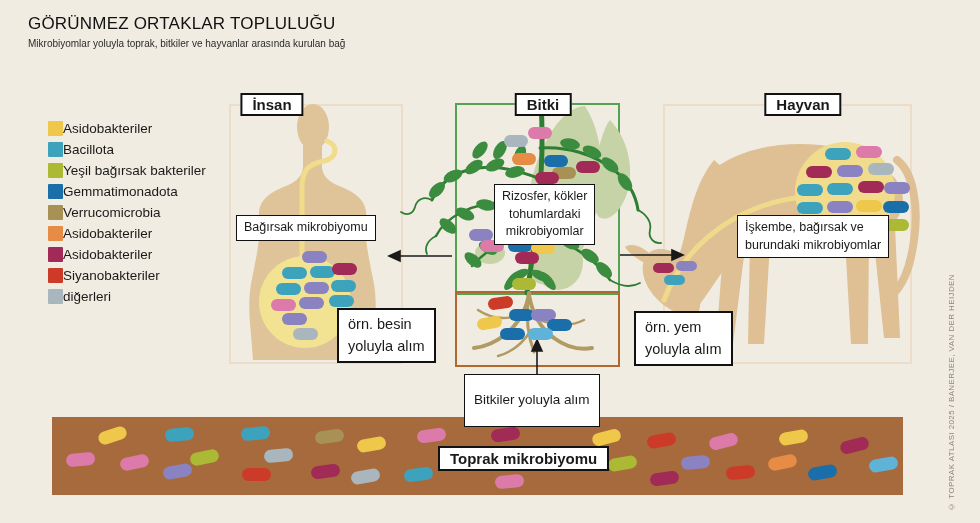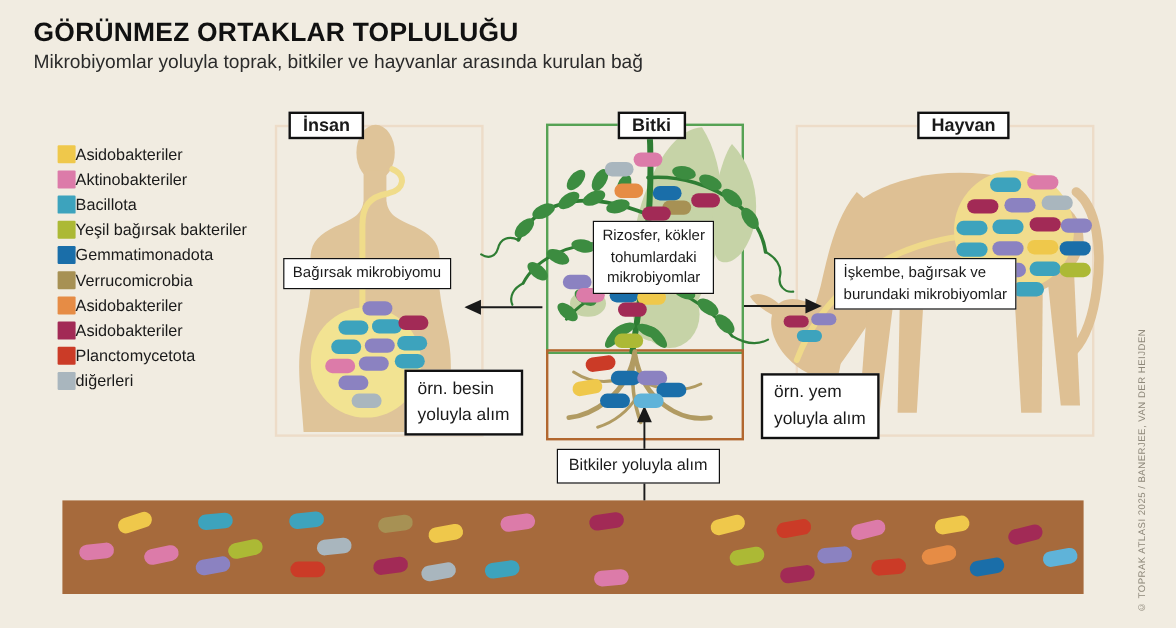--- a/index.html
+++ b/index.html
@@ -1,20 +1,20 @@
 <!DOCTYPE html>
 <html><head>
 <meta charset="utf-8">
 <style>
   html,body{margin:0;padding:0;background:#F1ECE1;}
   .canvas{position:relative;width:980px;height:523px;background:#F1ECE1;overflow:hidden;
           font-family:"Liberation Sans","DejaVu Sans",sans-serif;color:#1a1a1a;}
   .hdr{position:absolute;left:28px;top:14px;z-index:2;}
-  .hdr h1{margin:0;font-size:22px;font-weight:bold;letter-spacing:.2px;color:#111;}
-  .hdr p{margin:4px 0 0;font-size:16px;color:#2b2b2b;}
+  .hdr h1{margin:0;font-size:17px;font-weight:normal;letter-spacing:.2px;color:#111;}
+  .hdr p{margin:4px 0 0;font-size:10px;color:#2b2b2b;}
   #legend{position:absolute;left:48px;top:118px;width:172px;z-index:2;}
   .legend-item{display:flex;align-items:flex-start;}
   .swatch{width:15px;height:15px;margin-top:3px;flex:0 0 15px;border-radius:1px;}
   .legend-label{font-size:13.5px;line-height:21px;}
   .panel{position:absolute;border:2px solid #EDDCC8;z-index:1;}
   #panel-human{left:229px;top:104px;width:170px;height:256px;}
   #panel-animal{left:663px;top:104px;width:245px;height:256px;}
   #box-plant{position:absolute;left:455px;top:103px;width:161px;height:188px;border:2px solid #56A254;z-index:1;}
   #box-roots{position:absolute;left:455px;top:291px;width:161px;height:72px;border:2px solid #B2672F;z-index:1;}
   #art{position:absolute;left:0;top:0;z-index:3;}
@@ -22,44 +22,40 @@
   .pill{position:absolute;border-radius:8px;}
   .titlebox{position:absolute;z-index:6;transform:translateX(-50%);background:#fff;border:2px solid #111;
             font-weight:bold;font-size:15px;padding:1px 10px;white-space:nowrap;}
   .labelbox{position:absolute;z-index:5;background:#fff;border:1.5px solid #111;font-size:12.5px;
             line-height:1.4;padding:3px 7px;white-space:pre-line;}
   .center{text-align:center;}
   .orn{font-size:14.5px;line-height:1.55;border:2px solid #111;padding:3px 9px;}
   .soil{position:absolute;left:52px;top:417px;width:851px;height:78px;background:#A66A3C;z-index:1;}
   .soil-label{position:absolute;left:438px;top:446px;z-index:5;background:#fff;border:2px solid #111;
               font-weight:bold;font-size:15px;padding:2px 10px;white-space:nowrap;}
-  #lbl-bitkiler{font-size:13.5px;padding:4px 9px;border-width:1.5px;white-space:nowrap;}
+  #lbl-bitkiler{font-size:13.5px;padding:16px 9px;border-width:1.5px;white-space:nowrap;}
   .credit{position:absolute;left:947px;bottom:12px;writing-mode:vertical-rl;transform:rotate(180deg);
           font-size:8px;letter-spacing:.4px;color:#8D8779;z-index:2;}
 </style>
 </head>
 <body>
 
 <div class="canvas">
 
   <div class="hdr">
     <h1>GÖRÜNMEZ ORTAKLAR TOPLULUĞU</h1>
     <p>Mikrobiyomlar yoluyla toprak, bitkiler ve hayvanlar arasında kurulan bağ</p>
   </div>
 
   <div id="legend">
       <div class="legend-item">
         <span class="swatch" style="background: rgb(239, 200, 75);"></span>
         <span class="legend-label">Asidobakteriler</span>
       </div>
       <div class="legend-item">
-        <span class="swatch" style="background: rgb(220, 123, 169);"></span>
-        <span class="legend-label">Aktinobakteriler</span>
-      </div>
-      <div class="legend-item">
         <span class="swatch" style="background: rgb(61, 163, 189);"></span>
         <span class="legend-label">Bacillota</span>
       </div>
       <div class="legend-item">
         <span class="swatch" style="background: rgb(172, 185, 53);"></span>
         <span class="legend-label">Yeşil bağırsak bakteriler</span>
       </div>
       <div class="legend-item">
         <span class="swatch" style="background: rgb(26, 110, 169);"></span>
         <span class="legend-label">Gemmatimonadota</span>
@@ -71,21 +67,21 @@
       <div class="legend-item">
         <span class="swatch" style="background: rgb(230, 140, 69);"></span>
         <span class="legend-label">Asidobakteriler</span>
       </div>
       <div class="legend-item">
         <span class="swatch" style="background: rgb(162, 42, 86);"></span>
         <span class="legend-label">Asidobakteriler</span>
       </div>
       <div class="legend-item">
         <span class="swatch" style="background: rgb(203, 59, 39);"></span>
-        <span class="legend-label">Planctomycetota</span>
+        <span class="legend-label">Siyanobakteriler</span>
       </div>
       <div class="legend-item">
         <span class="swatch" style="background: rgb(169, 182, 190);"></span>
         <span class="legend-label">diğerleri</span>
       </div>
     </div>
 
   <div class="panel" id="panel-human"></div>
   <div id="box-plant"></div>
   <div id="box-roots"></div>
@@ -271,26 +267,27 @@
     </div>
 
   <div class="titlebox" style="left:272px;top:93px;">İnsan</div>
   <div class="titlebox" style="left:543px;top:93px;">Bitki</div>
   <div class="titlebox" style="left:803px;top:93px;text-align:center;">Hayvan</div>
 
   <div class="labelbox" style="left:236px;top:215px;">Bağırsak mikrobiyomu</div>
   <div class="labelbox center" style="left:494px;top:184px;">Rizosfer, kökler
 tohumlardaki
 mikrobiyomlar</div>
-  <div class="labelbox" style="left:695px;top:215px;">İşkembe, bağırsak ve
+  <div class="labelbox" style="left:737px;top:215px;">İşkembe, bağırsak ve
 burundaki mikrobiyomlar</div>
 
   <div class="labelbox orn" style="left:337px;top:308px;">örn. besin
 yoluyla alım</div>
   <div class="labelbox orn" style="left:634px;top:311px;">örn. yem
 yoluyla alım</div>
   <div class="labelbox" id="lbl-bitkiler" style="left:464px;top:374px;">Bitkiler yoluyla alım</div>
 
   <div class="soil"></div>
+  <div class="soil-label">Toprak mikrobiyomu</div>
 
   <div class="credit">© TOPRAK ATLASI 2025 / BANERJEE, VAN DER HEIJDEN</div>
 
 </div>
 
 </body></html>

